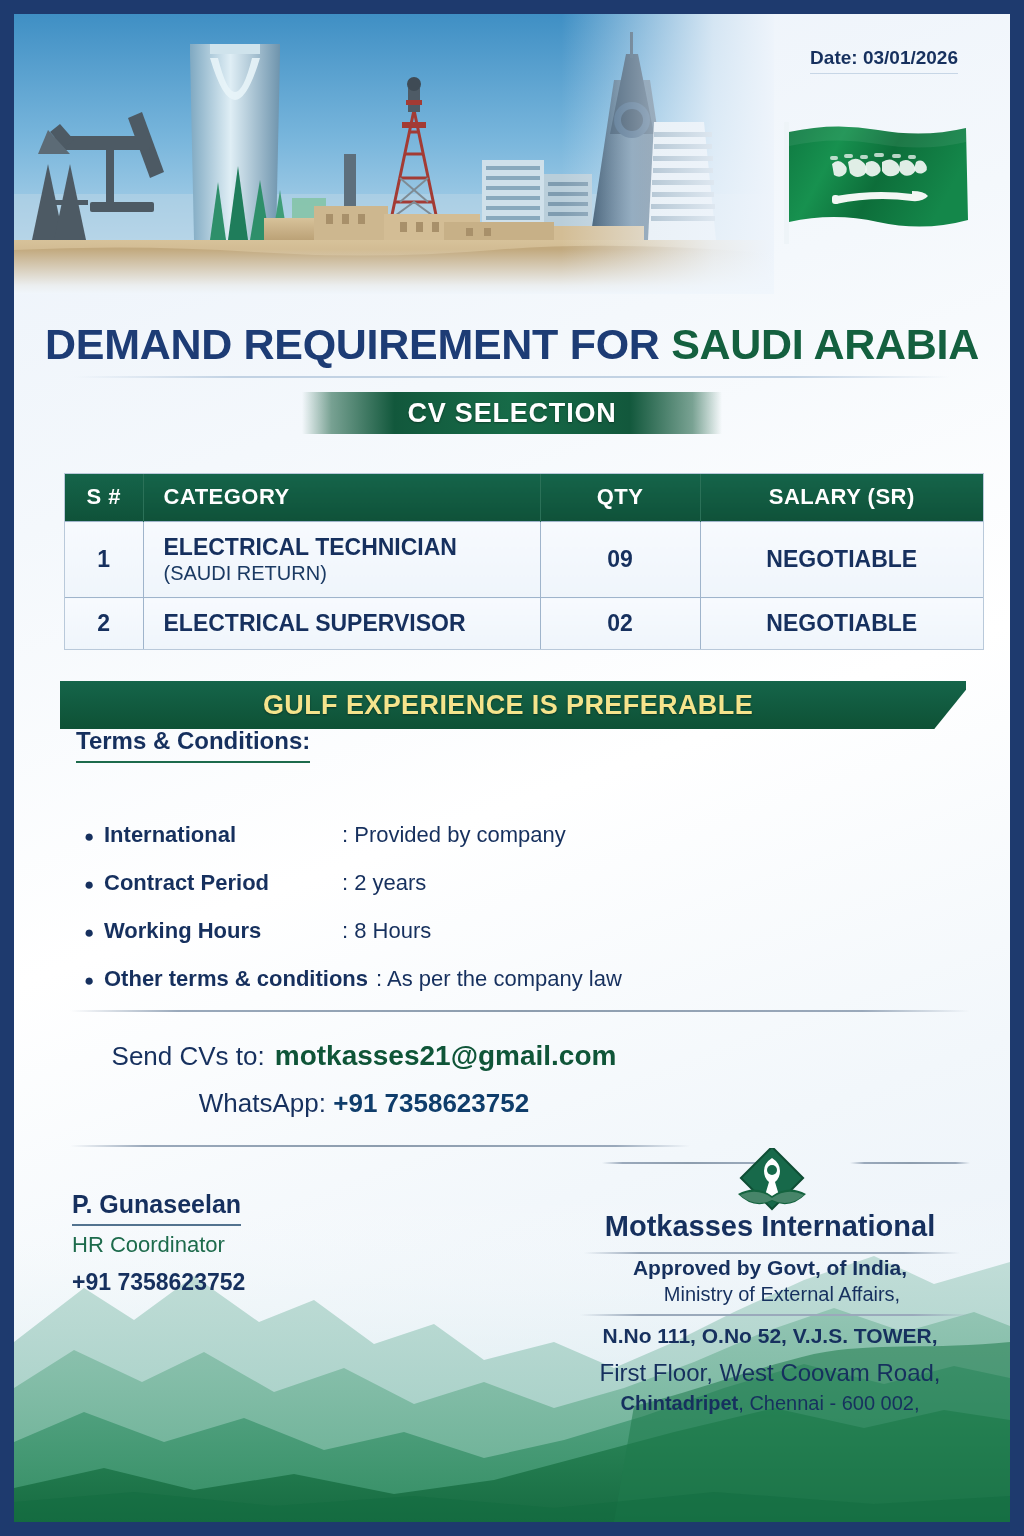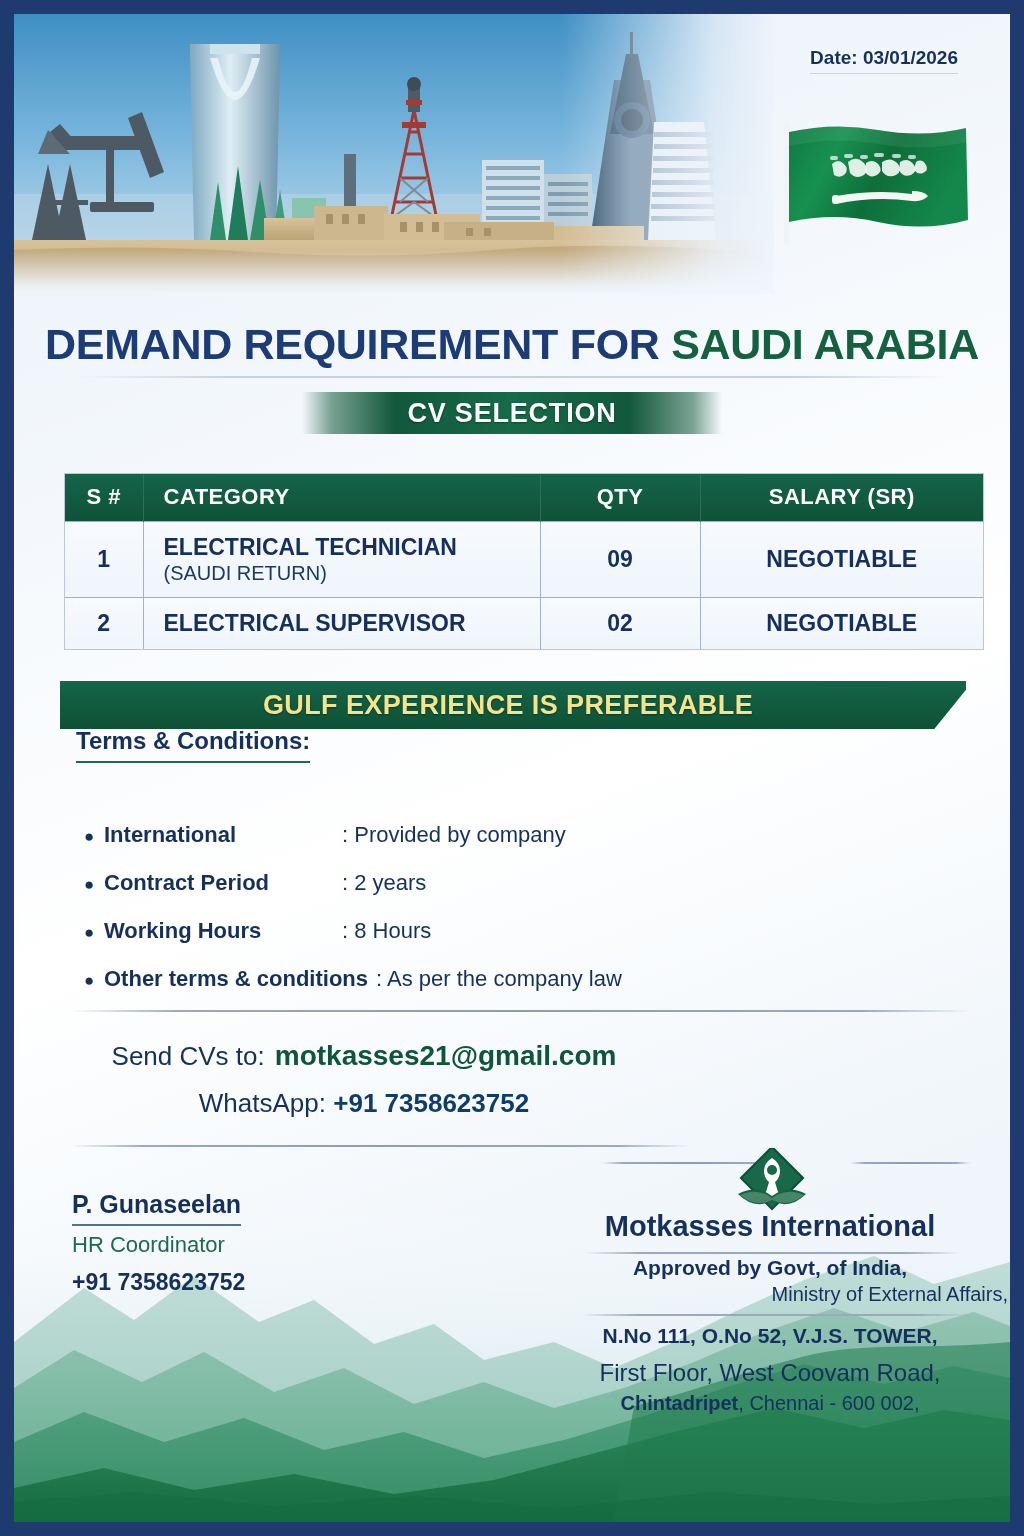--- a/index.html
+++ b/index.html
@@ -236,22 +236,22 @@
   .co-name-rule {
     position:absolute; left:570px; top:1238px; width:376px; height:1.5px;
     background:linear-gradient(to right,rgba(160,175,192,0),#9aa9bb 15%,#9aa9bb 85%,rgba(160,175,192,0));
   }
   .co-appr1 {
     position:absolute; left:546px; top:1242px; width:420px;
     text-align:center; font-size:21px; font-weight:bold; color:#16305e;
     white-space:nowrap;
   }
   .co-appr2 {
-    position:absolute; left:574px; top:1269px; width:420px;
-    text-align:right; font-size:20px; color:#16305e;
+    position:absolute; left:558px; top:1269px; width:420px;
+    text-align:center; font-size:20px; color:#16305e;
     white-space:nowrap;
   }
   .co-rule2 {
     position:absolute; left:566px; top:1300px; width:392px; height:1.5px;
     background:linear-gradient(to right,rgba(160,175,192,0),#9aa9bb 15%,#9aa9bb 85%,rgba(160,175,192,0));
   }
   .co-a1 {
     position:absolute; left:546px; top:1310px; width:420px;
     text-align:center; font-size:21px; font-weight:bold; color:#16305e;
     white-space:nowrap;

